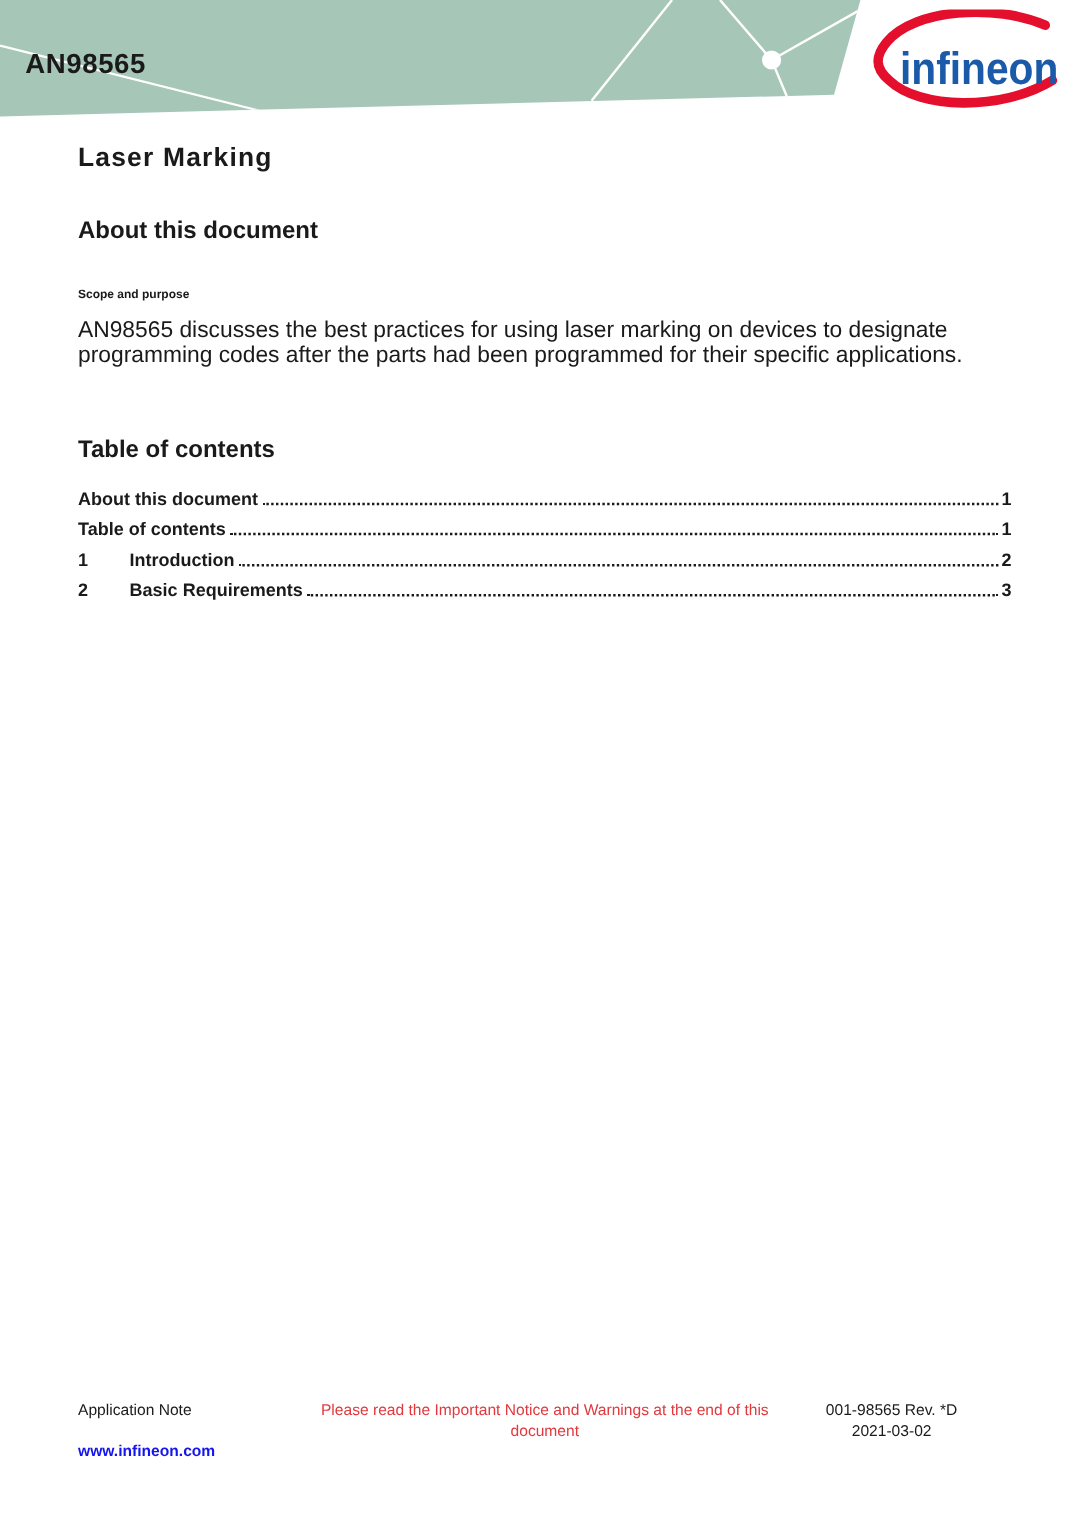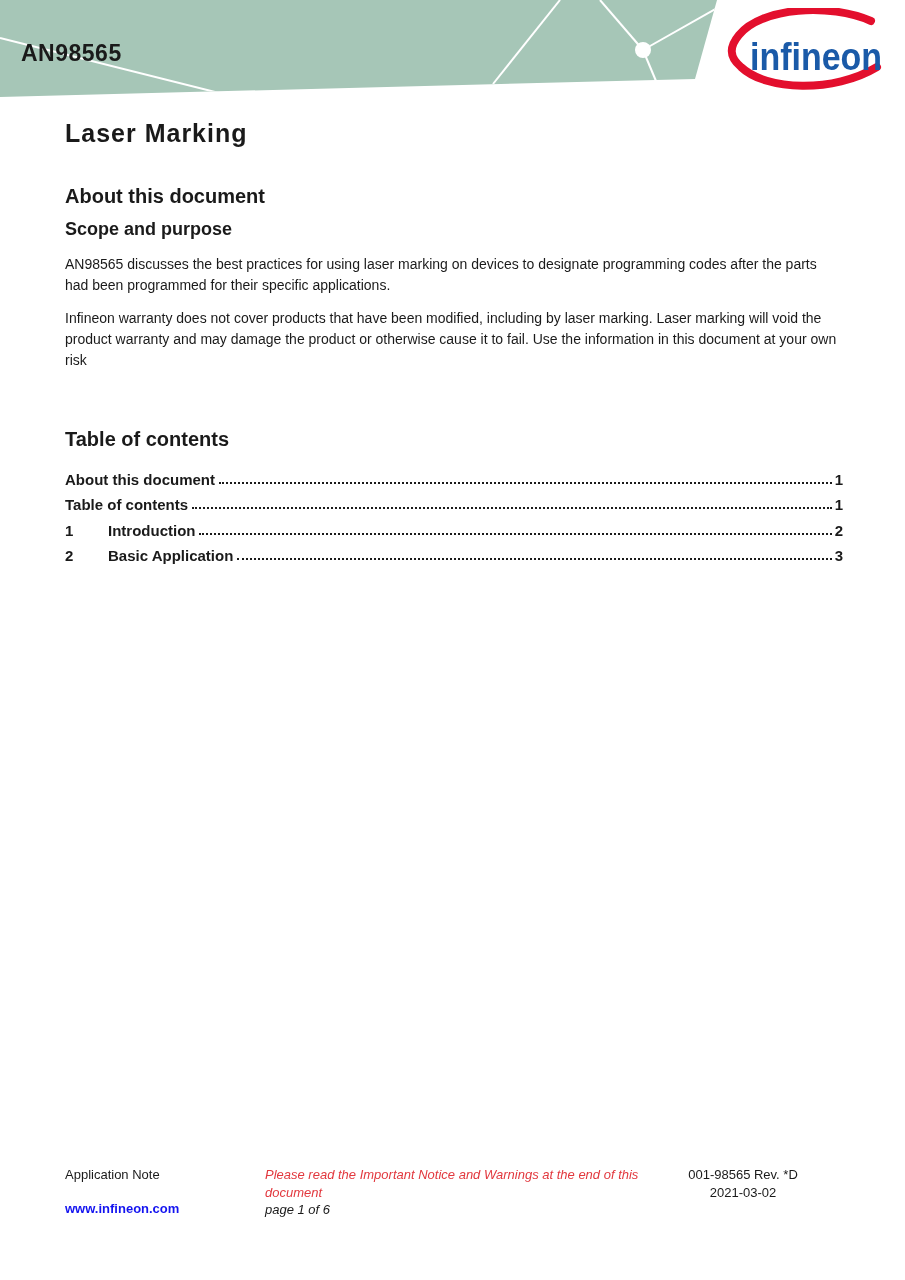--- a/index.html
+++ b/index.html
@@ -28,40 +28,40 @@
 
   
   .content {
     position: absolute;
     left: 65px;
     top: 112px;
     width: 778px;
   }
   .title {
     margin: 6px 0 0 0;
-    font-size: 25px;
+    font-size: 22px;
     font-weight: 700;
     letter-spacing: 1px;
     line-height: 1.2;
   }
   .h2 {
     margin: 36px 0 0 0;
     font-size: 20px;
     font-weight: 700;
     line-height: 1.2;
   }
   .h3 {
-    margin: 11px 0 0 0;
-    font-size: 18px;
+    margin: 36px 0 0 0;
+    font-size: 10px;
     font-weight: 700;
     line-height: 1.2;
   }
   .para {
     margin: 13px 0 0 0;
-    font-size: 14px;
+    font-size: 19px;
     line-height: 21px;
   }
   .para + .para { margin-top: 12px; }
   .toc-heading { margin-top: 56px; }
 
   .toc-list { margin-top: 12px; }
   .toc-row {
     display: flex;
     align-items: flex-end;
     height: 25.4px;
@@ -83,21 +83,21 @@
   .footer {
     position: absolute;
     left: 65px;
     top: 1166px;
     width: 778px;
     display: flex;
     font-size: 13px;
     line-height: 17.5px;
   }
   .footer-left  { flex: none; width: 200px; text-align: left; }
-  .footer-center{ flex: 1; text-align: left; font-style: italic; }
+  .footer-center{ flex: 1; text-align: center; }
   .footer-right { flex: none; width: 200px; text-align: center; }
   .footer-link {
     color: #1414f0;
     font-weight: 700;
     text-decoration: none;
     display: inline-block;
     margin-top: 16px;
   }
   .footer-notice { color: #e2383e; }
 </style>
@@ -133,21 +133,20 @@
   <div class="content">
 
     <h1 class="title">Laser Marking</h1>
 
     <h2 class="h2">About this document</h2>
 
     <h3 class="h3">Scope and purpose</h3>
 
     <p class="para">AN98565 discusses the best practices for using laser marking on devices to designate programming codes after the parts had been programmed for their specific applications.</p>
 
-    <p class="para">Infineon warranty does not cover products that have been modified, including by laser marking. Laser marking will void the product warranty and may damage the product or otherwise cause it to fail. Use the information in this document at your own risk</p>
 
     <h2 class="h2 toc-heading">Table of contents</h2>
 
     <div class="toc-list">
 
       <div class="toc-row">
         <span class="toc-label">About this document</span>
         <span class="toc-dots"></span>
         <span class="toc-page">1</span>
       </div>
@@ -160,37 +159,36 @@
 
       <div class="toc-row">
         <span class="toc-num">1</span>
         <span class="toc-label">Introduction</span>
         <span class="toc-dots"></span>
         <span class="toc-page">2</span>
       </div>
 
       <div class="toc-row">
         <span class="toc-num">2</span>
-        <span class="toc-label">Basic Application</span>
+        <span class="toc-label">Basic Requirements</span>
         <span class="toc-dots"></span>
         <span class="toc-page">3</span>
       </div>
 
 
     </div>
   </div>
 
   <div class="footer">
     <div class="footer-left">
       <div>Application Note</div>
       <a href="#" class="footer-link">www.infineon.com</a>
     </div>
     <div class="footer-center">
       <div class="footer-notice">Please read the Important Notice and Warnings at the end of this document</div>
-      <div>page 1 of 6</div>
     </div>
     <div class="footer-right">
       <div>001-98565 Rev. *D</div>
       <div>2021-03-02</div>
     </div>
   </div>
 
 </div>
 
 </body></html>

